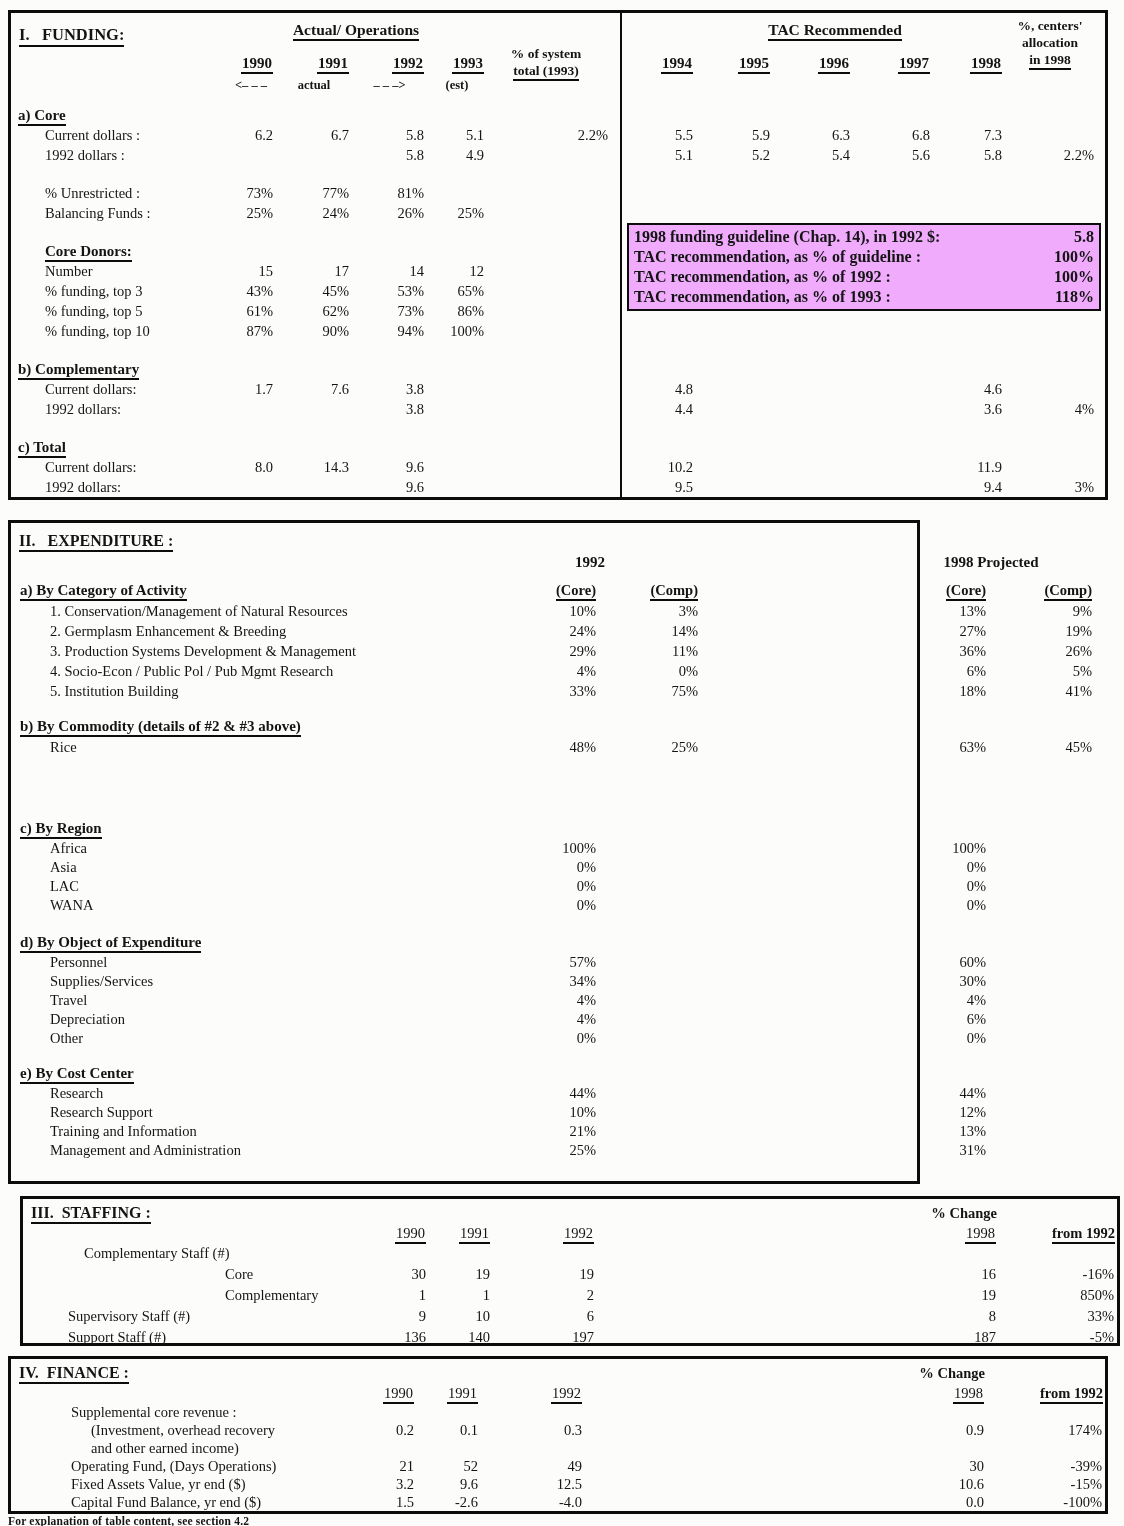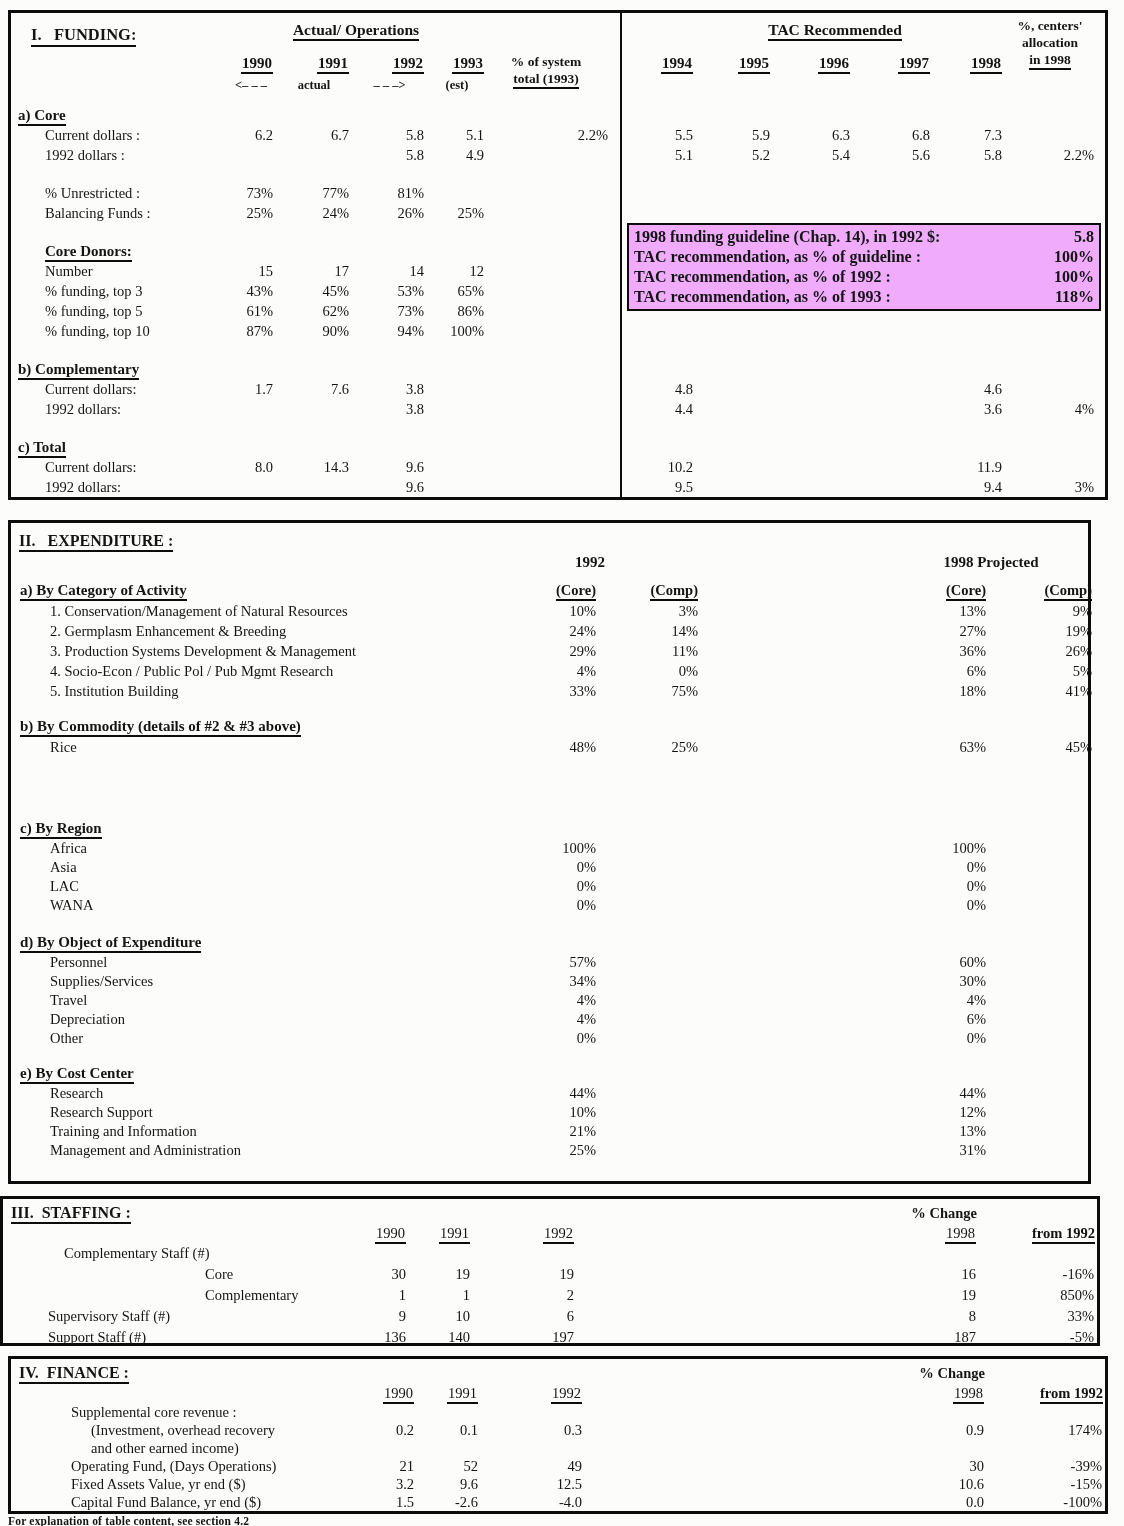--- a/index.html
+++ b/index.html
@@ -6,59 +6,59 @@
   .page{position:relative;width:1124px;height:1526px;background:#fcfcfa;color:#141414;
         font-family:"Liberation Serif", serif;overflow:hidden;}
   .box{position:absolute;border:3px solid #0c0c0c;box-sizing:border-box;background:transparent;}
   .u{border-bottom:2px solid #0c0c0c;padding-bottom:1px;}
   .num{text-align:right;padding-right:3px;white-space:nowrap;}
 
   
   #funding-box{left:8px;top:10px;width:1100px;height:490px;}
   #f-divider{position:absolute;left:609px;top:0;bottom:0;width:2px;background:#0c0c0c;}
   #funding-header{position:relative;height:92px;}
-  .f-title{position:absolute;left:20px;top:12px;font-size:16.5px;font-weight:bold;white-space:nowrap;}
+  .f-title{position:absolute;left:8px;top:12px;font-size:16.5px;font-weight:bold;white-space:nowrap;}
   .f-title .u{border-bottom-width:2.5px;}
   #f-act{position:absolute;left:212px;top:8px;width:266px;text-align:center;font-size:15.5px;font-weight:bold;}
   #f-tac{position:absolute;left:640px;top:8px;width:368px;text-align:center;font-size:15.5px;font-weight:bold;}
   #f-alloc{position:absolute;left:986px;top:4px;width:106px;text-align:center;font-size:13.5px;
            line-height:17px;font-weight:bold;}
-  #f-pct{position:absolute;left:470px;top:40px;width:130px;text-align:center;font-size:13.5px;
+  #f-pct{position:absolute;left:470px;top:32px;width:130px;text-align:center;font-size:13.5px;
          line-height:17px;font-weight:bold;}
   .frow{display:grid;grid-template-columns:209px 50px 76px 75px 60px 124px 24px 61px 77px 80px 80px 72px 92px;
         height:20px;line-height:20px;padding-left:6px;font-size:14.5px;}
   .fyears{position:absolute;left:0;right:0;top:40px;font-weight:bold;font-size:15px;}
   .ys{border-bottom:2px solid #0c0c0c;padding:0 1px 1px 1px;}
   .farrow{position:absolute;left:0;right:0;top:62px;font-size:12.5px;font-weight:bold;}
   .farrow .fcell{text-align:center;white-space:nowrap;}
   .fspacer{height:18px;}
   .flabel{white-space:nowrap;}
   .fgroup{font-weight:bold;font-size:15px;}
   #guideline{position:absolute;left:616px;top:210px;width:474px;border:2px solid #0c0c0c;
              padding:2px 5px;font-size:16px;font-weight:bold;box-sizing:border-box;background:#f0abfc;}
   .grow{display:flex;height:20px;line-height:20px;}
   .grow .glab{flex:1;white-space:nowrap;}
   .grow .gval{text-align:right;}
 
   
-  #exp-box{left:8px;top:520px;width:1083px;height:664px;padding-top:6px;}
+  #exp-box{left:8px;top:520px;width:912px;height:664px;padding-top:6px;}
   .exp-title{height:24px;line-height:24px;padding-left:8px;font-size:16px;font-weight:bold;white-space:nowrap;}
   .exprow{display:grid;grid-template-columns:460px 120px 102px 186px 102px 106px;
           padding-left:8px;height:20px;line-height:20px;font-size:14.5px;}
   .exprow.short{height:19px;line-height:19px;}
   .exp-group-row{height:18px;line-height:18px;font-weight:bold;font-size:15px;}
   .span92{grid-column:2/4;text-align:center;}
   .span98{grid-column:5/7;text-align:center;}
   .gapcell{grid-column:4/5;}
   .exp-heading{font-weight:bold;font-size:15px;white-space:nowrap;}
   .colhdr{font-weight:bold;}
   .big-gap{height:60px;}
 
   
-  #staff-box{left:0;top:1196px;width:1100px;height:150px;padding-top:4px;}
+  #staff-box{left:20px;top:1196px;width:1100px;height:150px;padding-top:4px;}
   #fin-box{left:8px;top:1356px;width:1100px;height:158px;padding-top:4px;}
   .srow{display:grid;grid-template-columns:324px 74px 64px 104px 290px 112px 118px;
         padding-left:8px;height:20px;line-height:20px;font-size:14.5px;}
   .srow.r21{height:21px;line-height:21px;}
   .srow.r18{height:18px;line-height:18px;}
   .sec-title{font-size:16px;font-weight:bold;white-space:nowrap;}
   .chg{font-weight:bold;text-align:right;padding-right:2px;white-space:nowrap;}
 
   #footnote{position:absolute;left:8px;top:1515px;font-size:11.5px;font-weight:bold;letter-spacing:.2px;}
 </style>

